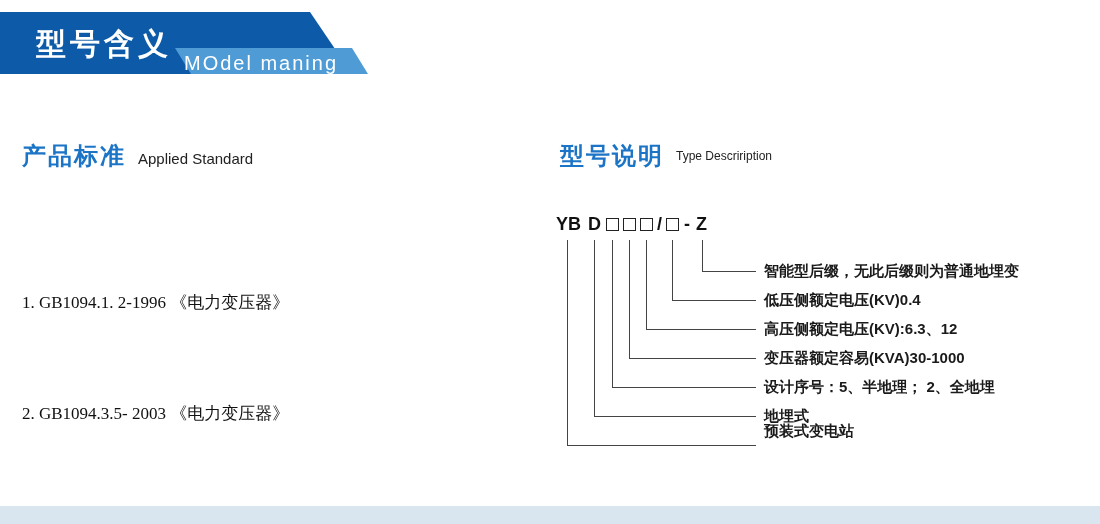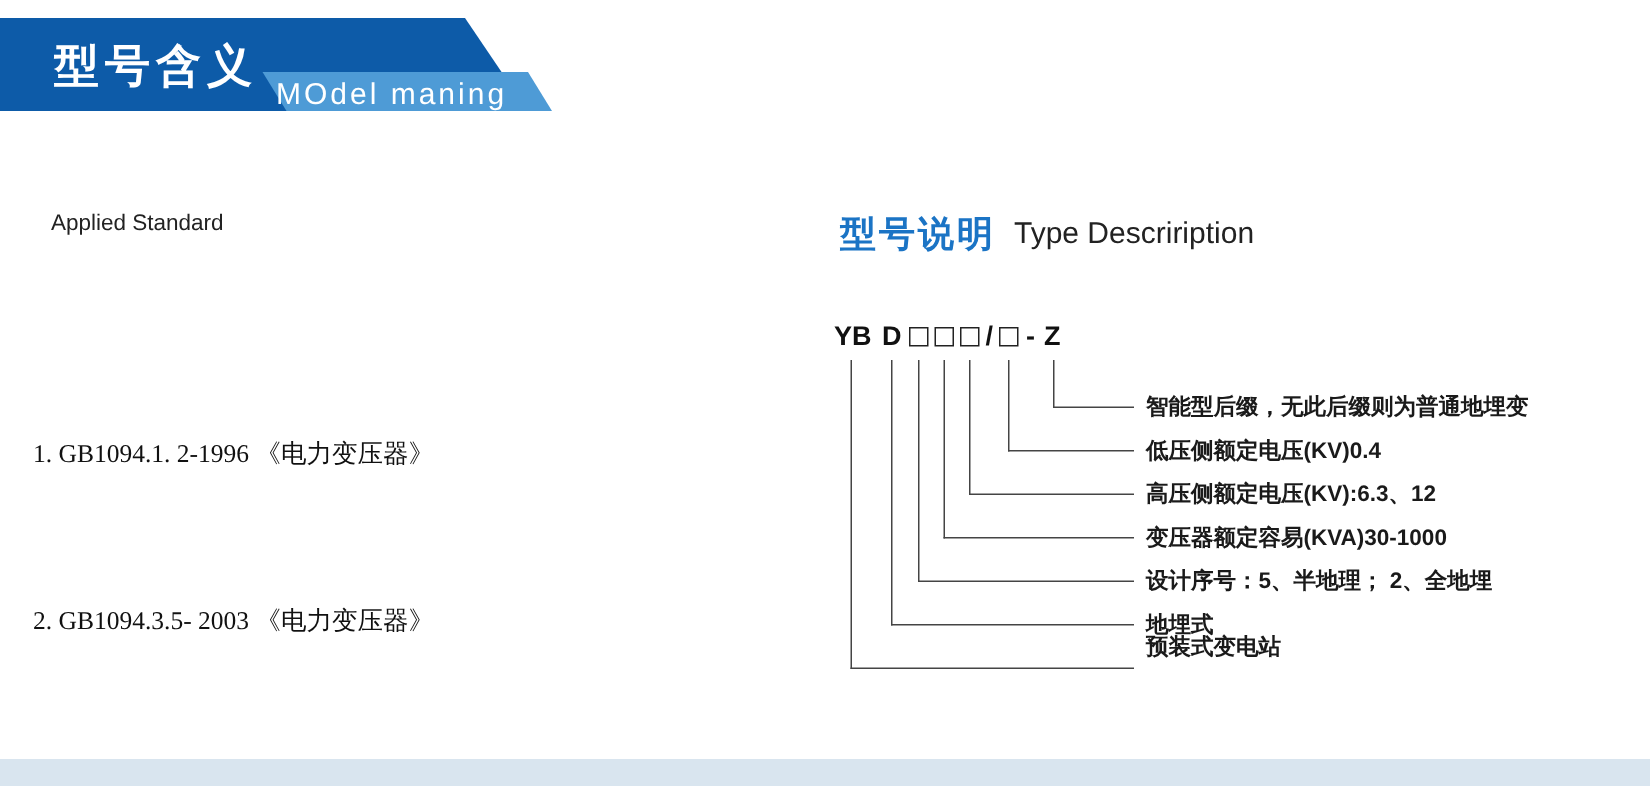--- a/index.html
+++ b/index.html
@@ -24,21 +24,21 @@
     position: absolute; left: 184px; top: 44px;
     font-size: 20px; color: #ffffff; letter-spacing: 2px;
   }
 
   
   .section-title { position: absolute; top: 140px; display: flex; align-items: baseline; }
   .section-title.left  { left: 22px; }
   .section-title.right { left: 560px; align-items: center; }
   .section-title .cn { font-size: 24px; font-weight: bold; color: #1b74c5; letter-spacing: 2px; }
   .section-title .en { font-size: 15px; color: #222222; margin-left: 12px; }
-  .section-title.right .en { font-size: 20px; }
+  .section-title.right .en { font-size: 12px; }
 
   
   .standards {
     position: absolute; left: 22px; top: 210px; width: 530px;
     font-family: "Liberation Serif", serif;
     font-size: 17px; color: #111111; line-height: 37px;
     white-space: pre-wrap;
   }
   .standards .item { height: 37px; }
 
@@ -80,20 +80,21 @@
   <div class="banner">
     <svg width="420" height="70" viewBox="0 0 420 70">
       <polygon points="0,4 310,4 352,66 0,66" fill="#0d5ba8"></polygon>
       <polygon points="175,40 352,40 368,66 191,66" fill="#4e9bd6"></polygon>
     </svg>
     <div class="banner-title-cn">型号含义</div>
     <div class="banner-title-en">MOdel maning</div>
   </div>
 
   <div class="section-title left">
+    <span class="cn">产品标准</span>
     <span class="en">Applied Standard</span>
   </div>
 
   <div class="standards">
     <div class="item">1. GB1094.1. 2-1996 《电力变压器》</div>
     <div class="item">2. GB1094.3.5- 2003 《电力变压器》</div>
     <div class="item">3. GB/T6451-1999   《三相油浸式变压器技术参数和要求》</div>
     
     
     

